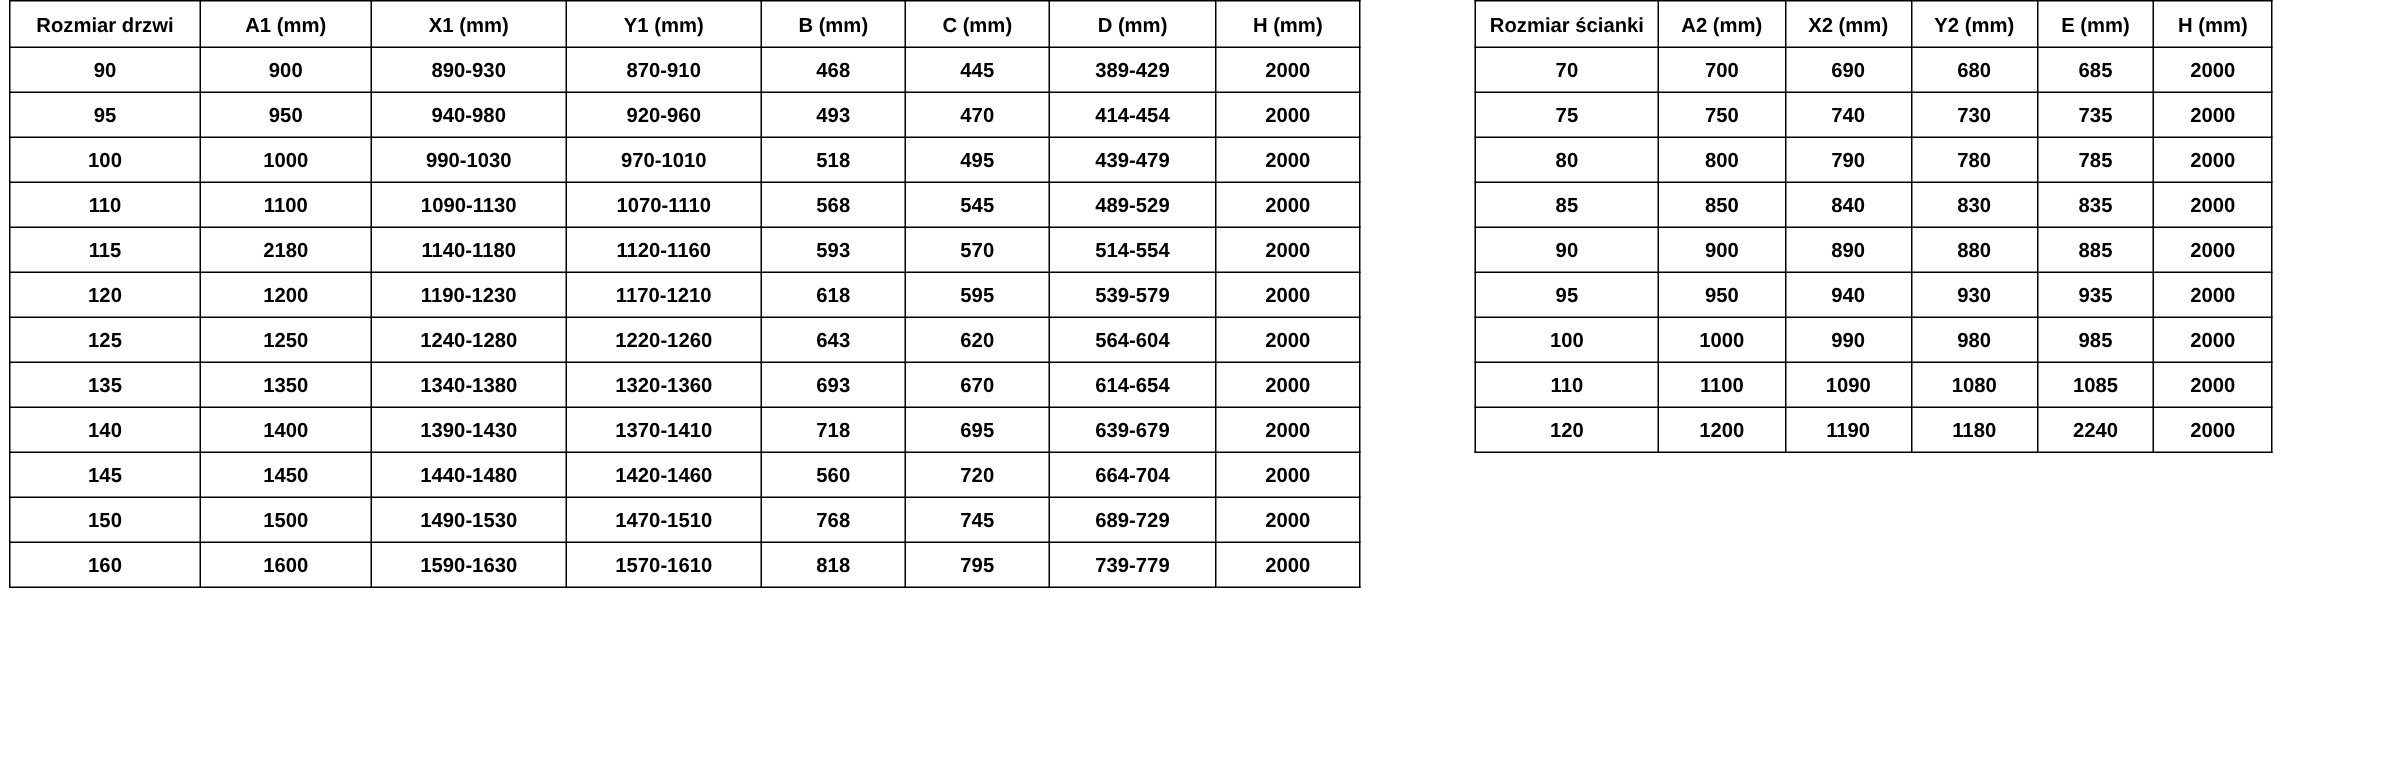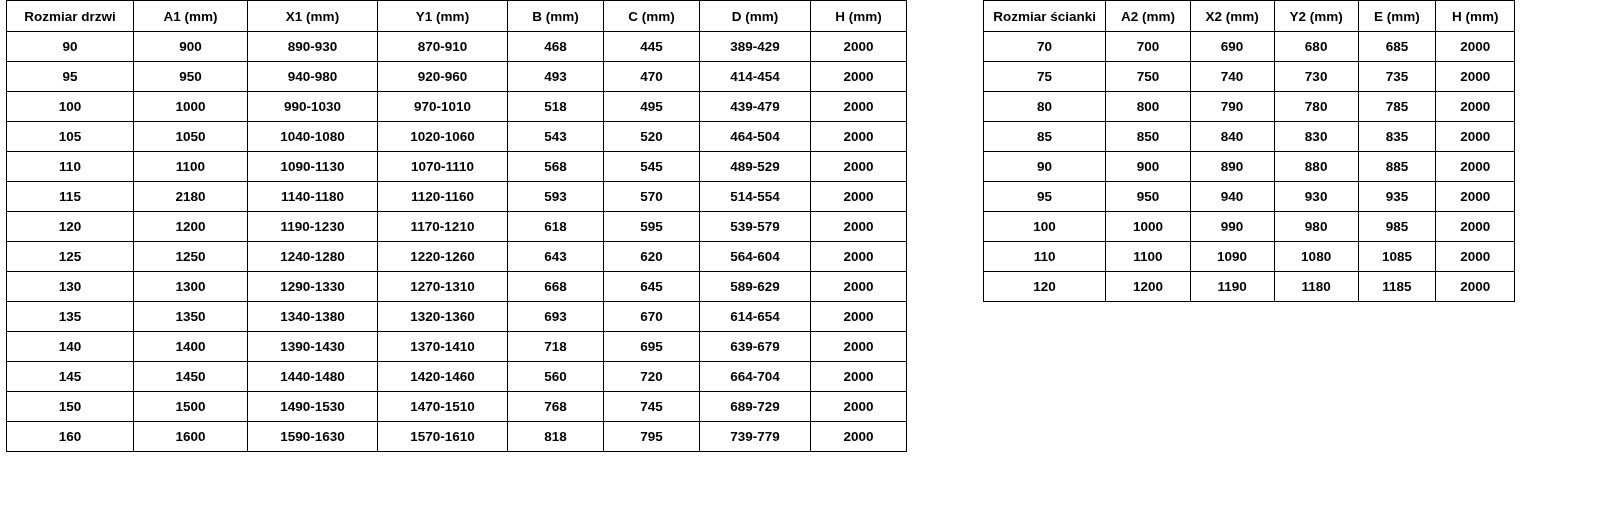--- a/index.html
+++ b/index.html
@@ -120,30 +120,20 @@
             <td>100</td>
             <td>1000</td>
             <td>990-1030</td>
             <td>970-1010</td>
             <td>518</td>
             <td>495</td>
             <td>439-479</td>
             <td>2000</td>
           </tr>
           <tr>
-            <td>105</td>
-            <td>1050</td>
-            <td>1040-1080</td>
-            <td>1020-1060</td>
-            <td>543</td>
-            <td>520</td>
-            <td>464-504</td>
-            <td>2000</td>
-          </tr>
-          <tr>
             <td>110</td>
             <td>1100</td>
             <td>1090-1130</td>
             <td>1070-1110</td>
             <td>568</td>
             <td>545</td>
             <td>489-529</td>
             <td>2000</td>
           </tr>
           <tr>
@@ -167,30 +157,20 @@
             <td>2000</td>
           </tr>
           <tr>
             <td>125</td>
             <td>1250</td>
             <td>1240-1280</td>
             <td>1220-1260</td>
             <td>643</td>
             <td>620</td>
             <td>564-604</td>
-            <td>2000</td>
-          </tr>
-          <tr>
-            <td>130</td>
-            <td>1300</td>
-            <td>1290-1330</td>
-            <td>1270-1310</td>
-            <td>668</td>
-            <td>645</td>
-            <td>589-629</td>
             <td>2000</td>
           </tr>
           <tr>
             <td>135</td>
             <td>1350</td>
             <td>1340-1380</td>
             <td>1320-1360</td>
             <td>693</td>
             <td>670</td>
             <td>614-654</td>
@@ -323,20 +303,20 @@
             <td>1090</td>
             <td>1080</td>
             <td>1085</td>
             <td>2000</td>
           </tr>
           <tr>
             <td>120</td>
             <td>1200</td>
             <td>1190</td>
             <td>1180</td>
-            <td>1185</td>
+            <td>2240</td>
             <td>2000</td>
           </tr>
         </tbody>
     </table>
   </div>
 
 </div>
 
 </body></html>

